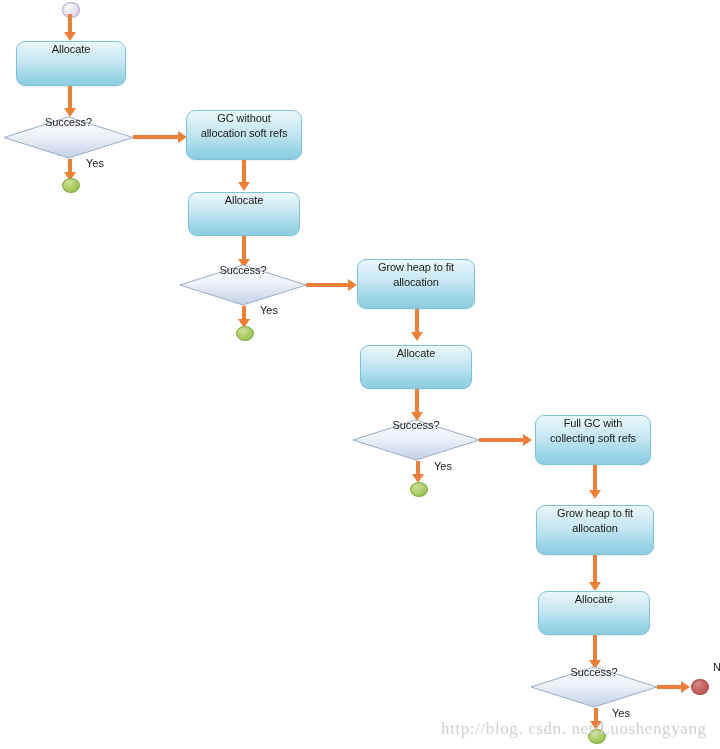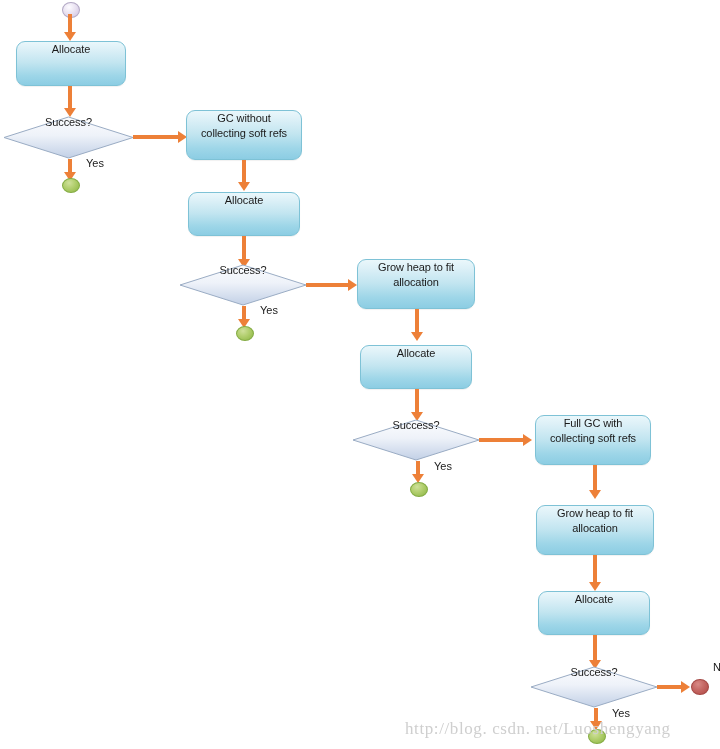--- a/index.html
+++ b/index.html
@@ -166,21 +166,21 @@
   <div class="conn conn-v" style="left:68px; top:159px; height:17px;"></div>
   <div class="arrowhead arrow-down" style="left:64px; top:172px;"></div>
   <div class="node-terminal terminal-green" style="left:62px; top:178px; width:16px; height:13px;"></div>
 
   <span class="edge-label" style="left:149px; top:109px;">No</span>
   <div class="conn conn-h" style="left:133px; top:135px; width:50px;"></div>
   <div class="arrowhead arrow-right" style="left:178px; top:131px;"></div>
 
   <div class="node-box" style="left:186px; top:110px; width:116px; height:50px;">
     <span class="box-label">GC without
-collecting soft refs</span>
+allocation soft refs</span>
   </div>
 
   <div class="conn conn-v" style="left:242px; top:160px; height:24px;"></div>
   <div class="arrowhead arrow-down" style="left:238px; top:182px;"></div>
 
   <div class="node-box" style="left:188px; top:192px; width:112px; height:44px;">
     <span class="box-label">Allocate</span>
   </div>
 
   <div class="conn conn-v" style="left:242px; top:236px; height:26px;"></div>
@@ -287,15 +287,15 @@
   <span class="edge-label" style="left:564px; top:707px;">Yes</span>
   <div class="conn conn-v" style="left:594px; top:708px; height:17px;"></div>
   <div class="arrowhead arrow-down" style="left:590px; top:721px;"></div>
   <div class="node-terminal terminal-green" style="left:588px; top:729px; width:16px; height:13px;"></div>
 
   <span class="edge-label" style="left:665px; top:661px;">No</span>
   <div class="conn conn-h" style="left:657px; top:685px; width:27px;"></div>
   <div class="arrowhead arrow-right" style="left:681px; top:681px;"></div>
   <div class="node-terminal terminal-red" style="left:691px; top:679px; width:16px; height:14px;"></div>
 
-  <div class="watermark" style="left:405px; top:719px;text-align:right;">http://blog. csdn. net/Luoshengyang</div>
+  <div class="watermark" style="left:441px; top:719px;text-align:right;">http://blog. csdn. net/Luoshengyang</div>
 
 </div>
 
 </body></html>

